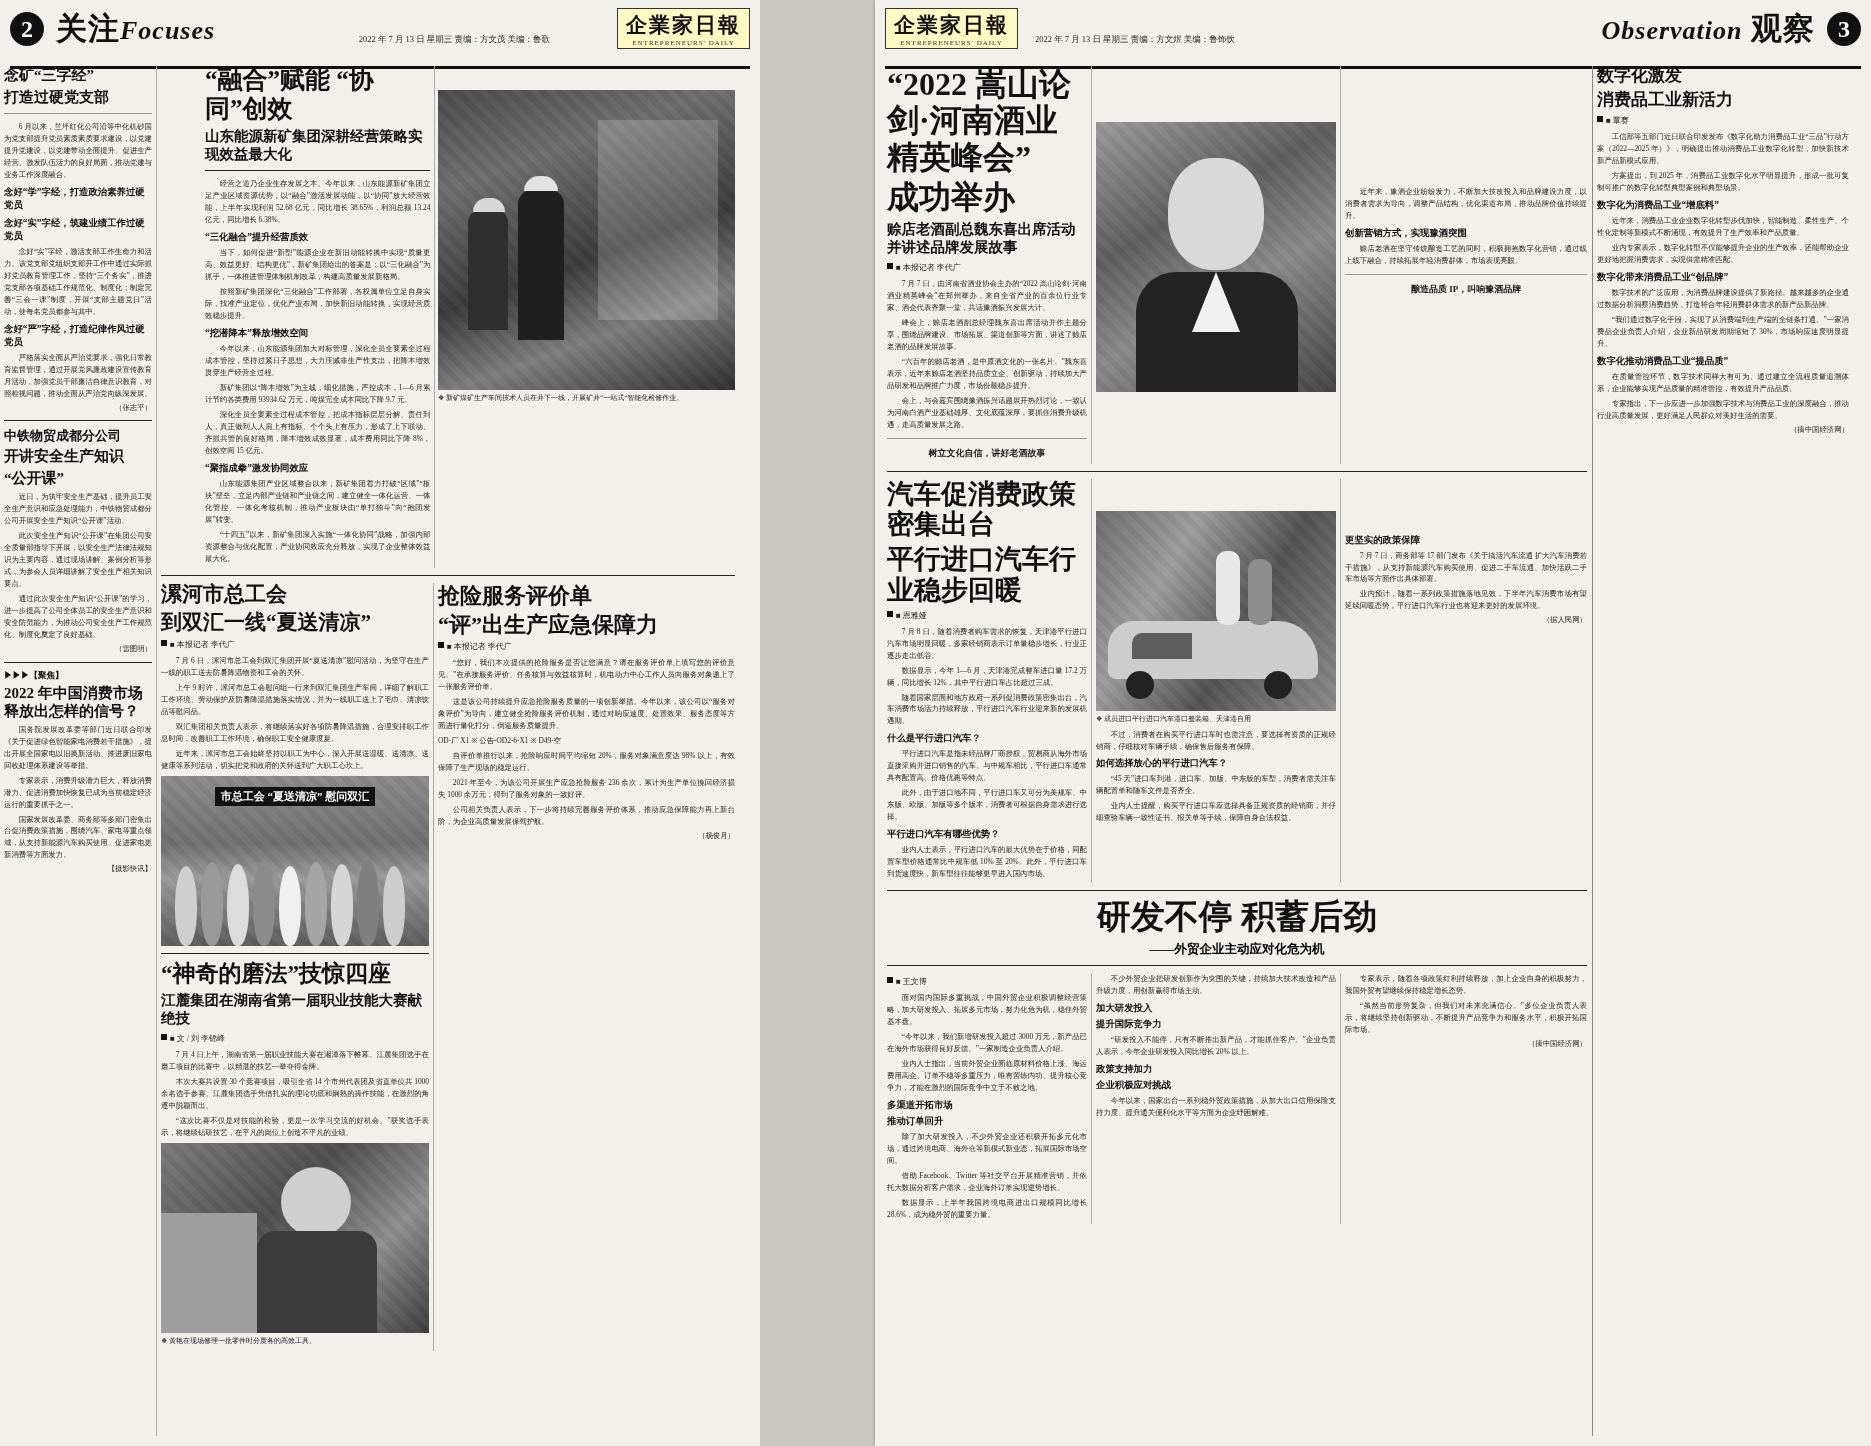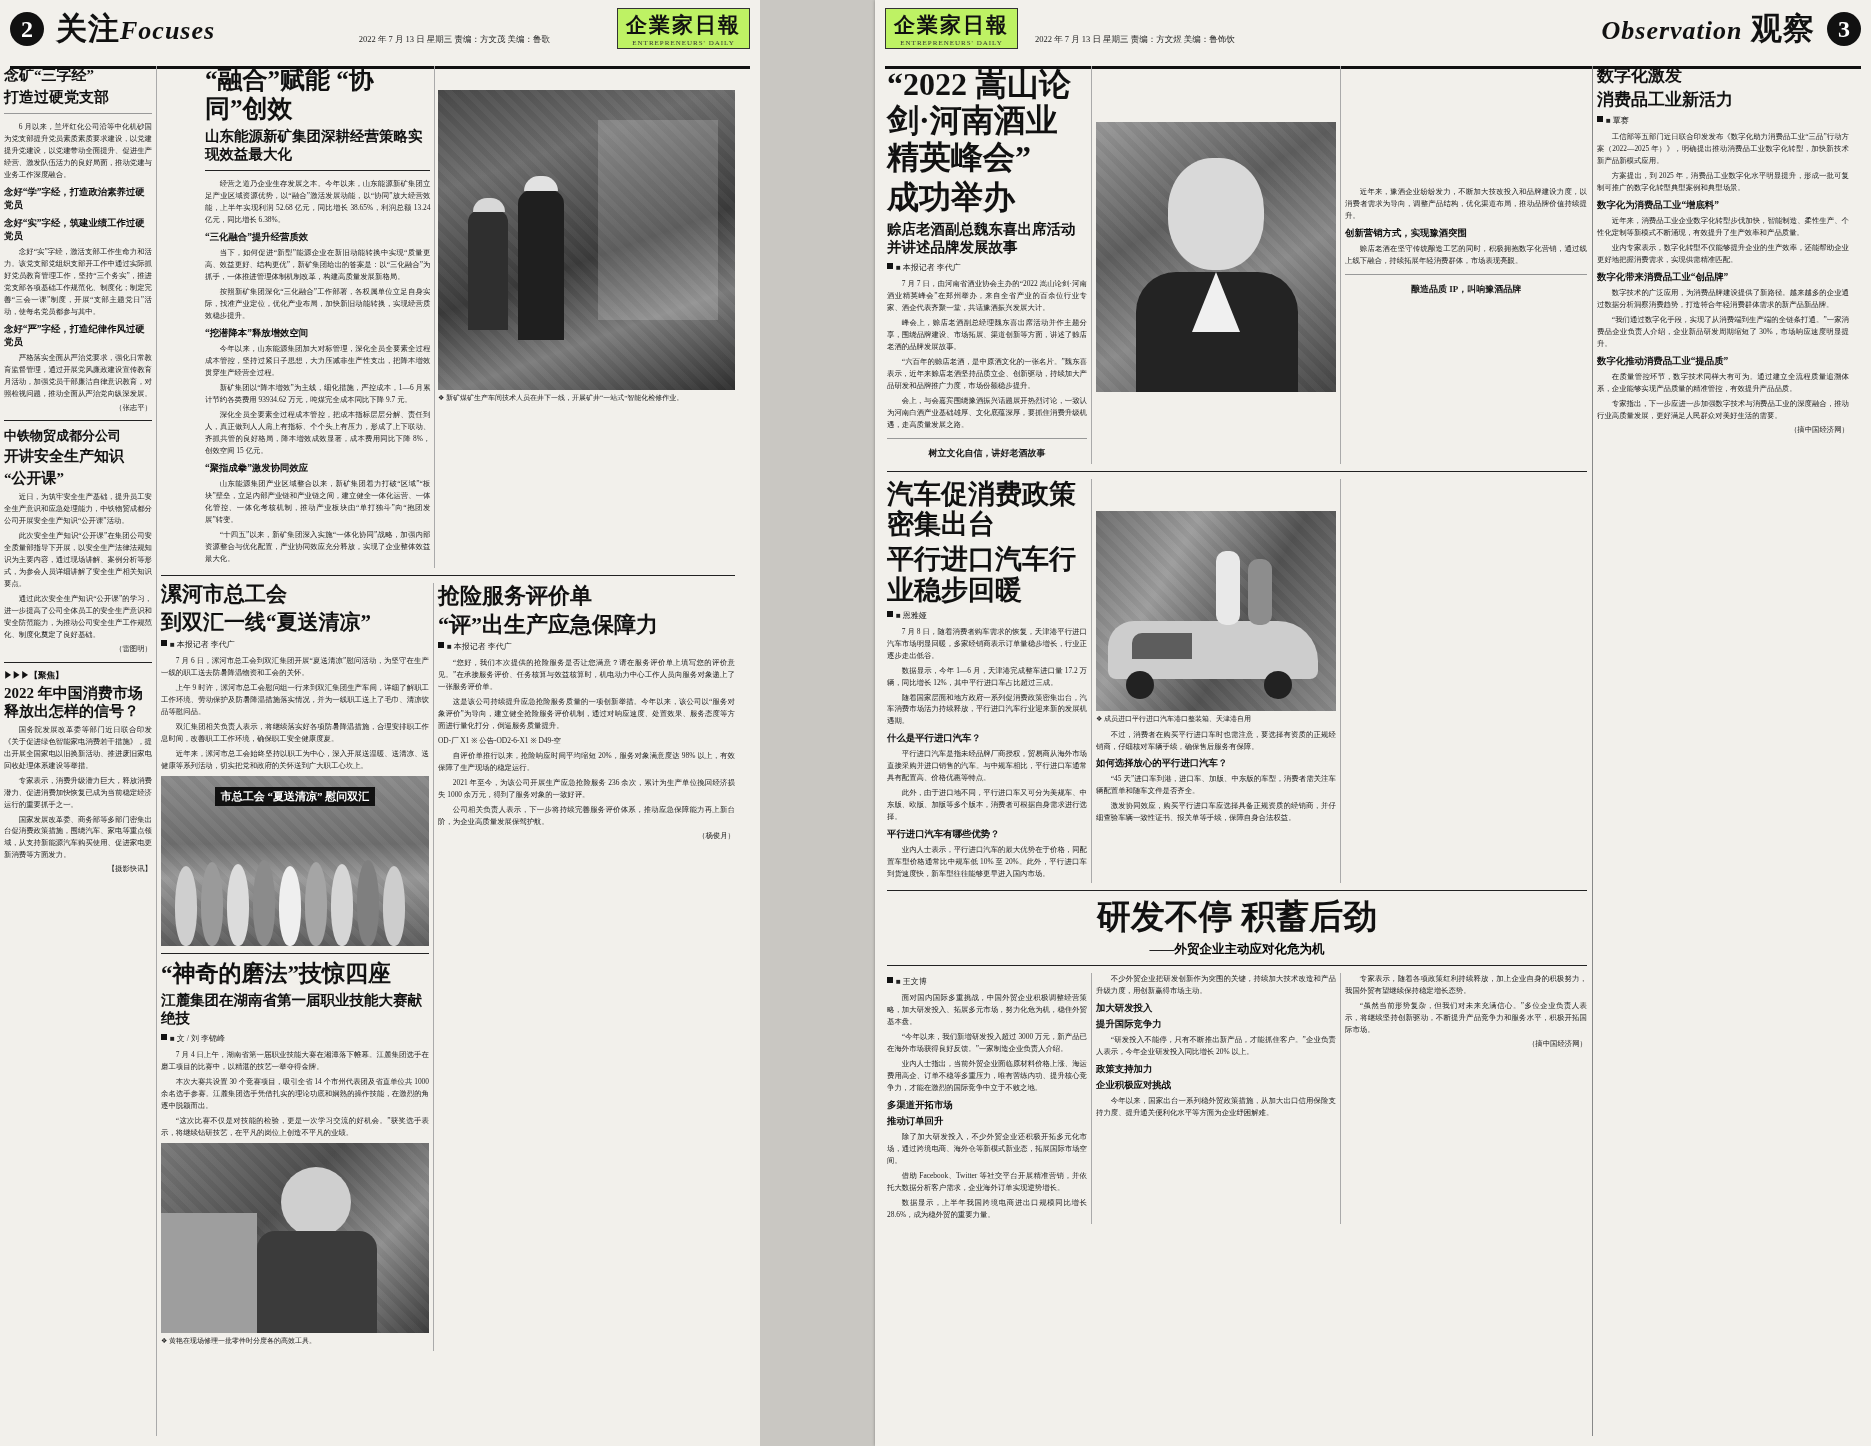--- a/index.html
+++ b/index.html
@@ -27,21 +27,21 @@
     position:absolute;top:4px;
   }
   .pagenum.left{left:0;}
   .pagenum.right{right:0;}
   .secname{position:absolute;top:0;font-size:30px;font-weight:bold;letter-spacing:1px;color:#111;}
   .secname .cn{font-size:31px;}
   .secname .en{font-size:26px;font-style:italic;font-family:"Liberation Serif",serif;}
   .secname.left{left:46px;}
   .secname.right{right:46px;}
   .nameplate{
-    position:absolute;top:2px;border:1px solid #333;padding:2px 8px 1px 8px;text-align:center;background:#bef264;
+    position:absolute;top:2px;border:1px solid #333;padding:2px 8px 1px 8px;text-align:center;background:#fef9c3;
   }
   .nameplate .big{font-size:21px;font-weight:bold;letter-spacing:2px;color:#111;}
   .nameplate .sm{font-size:7px;letter-spacing:1px;color:#333;}
   .mhinfo{position:absolute;font-size:8.5px;color:#222;top:26px;}
 
   
   .cols{position:absolute;display:flex;}
   .col{position:relative;}
   .vrule{position:absolute;top:0;bottom:0;width:1px;background:#aaa;}
 
@@ -331,27 +331,34 @@
               <div style="position:absolute;left:36px;top:122px;width:60px;height:26px;background:#5d5d5d;border-radius:10px 0 0 0;"></div>
               <div style="position:absolute;left:30px;top:160px;width:28px;height:28px;border-radius:50%;background:#222;"></div>
               <div style="position:absolute;left:168px;top:160px;width:28px;height:28px;border-radius:50%;background:#222;"></div>
               <div style="position:absolute;left:120px;top:40px;width:24px;height:74px;background:#e9e9e9;border-radius:10px;"></div>
               <div style="position:absolute;left:152px;top:48px;width:24px;height:66px;background:#8d8d8d;border-radius:10px;"></div>
             </div>
             <div class="photocap">❖ 成员进口平行进口汽车港口整装箱、天津港自用</div>
             <p class="bodytext">不过，消费者在购买平行进口车时也需注意，要选择有资质的正规经销商，仔细核对车辆手续，确保售后服务有保障。</p>
             <p class="subhead">如何选择放心的平行进口汽车？</p>
             <p class="bodytext">“45 天”进口车到港，进口车、加版、中东版的车型，消费者需关注车辆配置单和随车文件是否齐全。</p>
-            <p class="bodytext">激发协同效应，购买平行进口车应选择具备正规资质的经销商，并仔细查验车辆一致性证书、报关单等手续，保障自身合法权益。</p>
-          </div>
-
-          <div style="width:9px;position:relative;">
-              <div class="vrule" style="left:4px;"></div>
-            </div>
-
+            <p class="bodytext">业内人士提醒，购买平行进口车应选择具备正规资质的经销商，并仔细查验车辆一致性证书、报关单等手续，保障自身合法权益。</p>
+          </div>
+
+          <div style="width:9px;position:relative;">
+              <div class="vrule" style="left:4px;"></div>
+            </div>
+
+          <div style="width:242px;">
+            <div style="height:50px;"></div>
+            <p class="subhead">更坚实的政策保障</p>
+            <p class="bodytext">7 月 7 日，商务部等 17 部门发布《关于搞活汽车流通 扩大汽车消费若干措施》，从支持新能源汽车购买使用、促进二手车流通、加快活跃二手车市场等方面作出具体部署。</p>
+            <p class="bodytext">业内预计，随着一系列政策措施落地见效，下半年汽车消费市场有望延续回暖态势，平行进口汽车行业也将迎来更好的发展环境。</p>
+            <p class="sign">（据人民网）</p>
+          </div>
         </div>
 
         <div class="rule"></div>
 
         <div>
           <h1 class="hl big" style="text-align:center;font-size:34px;">研发不停  积蓄后劲</h1>
           <div class="dash">——外贸企业主动应对化危为机</div>
           <div class="rule"></div>
           <div style="display:flex;">
             <div style="width:200px;">

